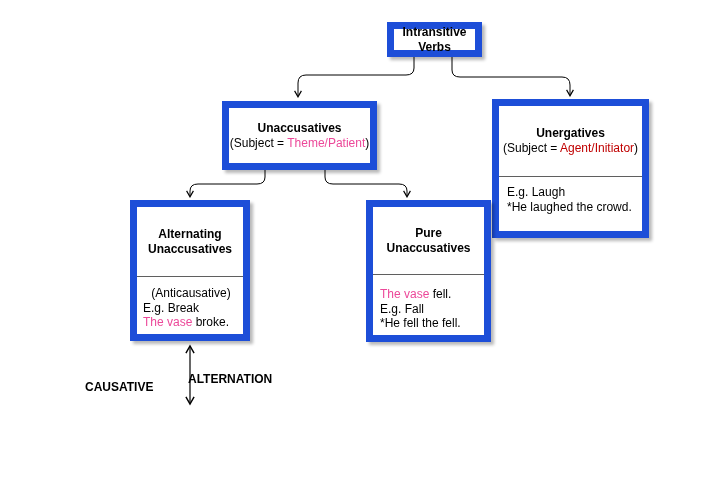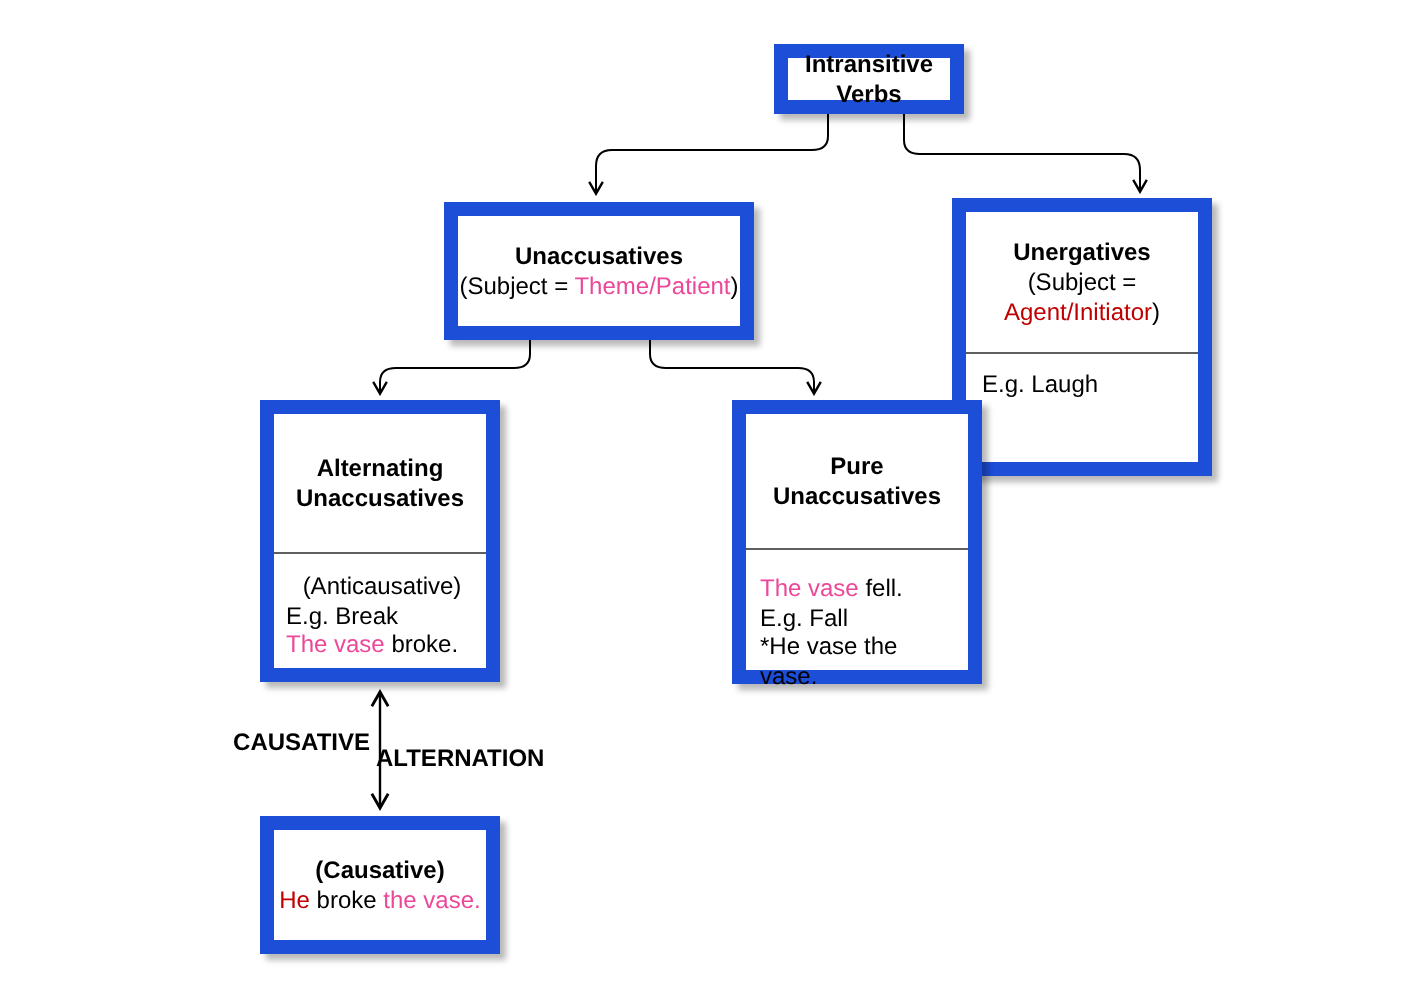--- a/index.html
+++ b/index.html
@@ -56,27 +56,28 @@
     </div>
   </div>
 
   <div class="box" style="left:222px;top:101px;width:155px;height:69px">
     <div class="vcenter">
       <div class="title">Unaccusatives</div>
       <div class="subtitle"><span>(Subject = </span><span class="blue">Theme/Patient</span><span>)</span></div>
     </div>
   </div>
 
-  <div class="box" style="left:476px;top:99px;width:130px;height:139px">
+  <div class="box" style="left:492px;top:99px;width:157px;height:139px">
     <div class="hd" style="height:71px">
       <div class="title">Unergatives</div>
       <div class="subtitle"><span>(Subject = </span><span class="red">Agent/Initiator</span><span>)</span></div>
     </div>
     <div class="bd" style="padding:8px 6px 0 8px">
       <div class="line">E.g. Laugh</div>
+      <div class="line">*He laughed the crowd.</div>
     </div>
   </div>
 
   <div class="box" style="left:130px;top:200px;width:120px;height:141px">
     <div class="hd" style="height:70px">
       <div class="title">Alternating
 Unaccusatives</div>
     </div>
     <div class="bd" style="padding:9px 4px 0 6px">
       <div class="line center bold">(Anticausative)</div>
@@ -86,27 +87,21 @@
   </div>
 
   <div class="box" style="left:366px;top:200px;width:125px;height:142px">
     <div class="hd" style="height:68px">
       <div class="title">Pure
 Unaccusatives</div>
     </div>
     <div class="bd" style="padding:12px 4px 0 7px">
       <div class="line"><span class="blue">The vase</span><span> fell.</span></div>
       <div class="line">E.g. Fall</div>
-      <div class="line">*He vase the vase.</div>
+      <div class="line">*He fell the fell.</div>
     </div>
   </div>
 
-  <div class="box" style="left:130px;top:408px;width:120px;height:69px">
-    <div class="vcenter">
-      <div class="title">(Causative)</div>
-      <div class="subtitle"><span class="red">He</span><span> broke </span><span class="blue">the vase.</span></div>
-    </div>
-  </div>
 
-  <div class="alt-label" style="left:85px;top:364px;width:100px;text-align:right">CAUSATIVE</div>
+  <div class="alt-label" style="left:85px;top:380px;width:100px;text-align:left">CAUSATIVE</div>
   <div class="alt-label" style="left:188px;top:372px">ALTERNATION</div>
 
 </div>
 
 </body></html>

